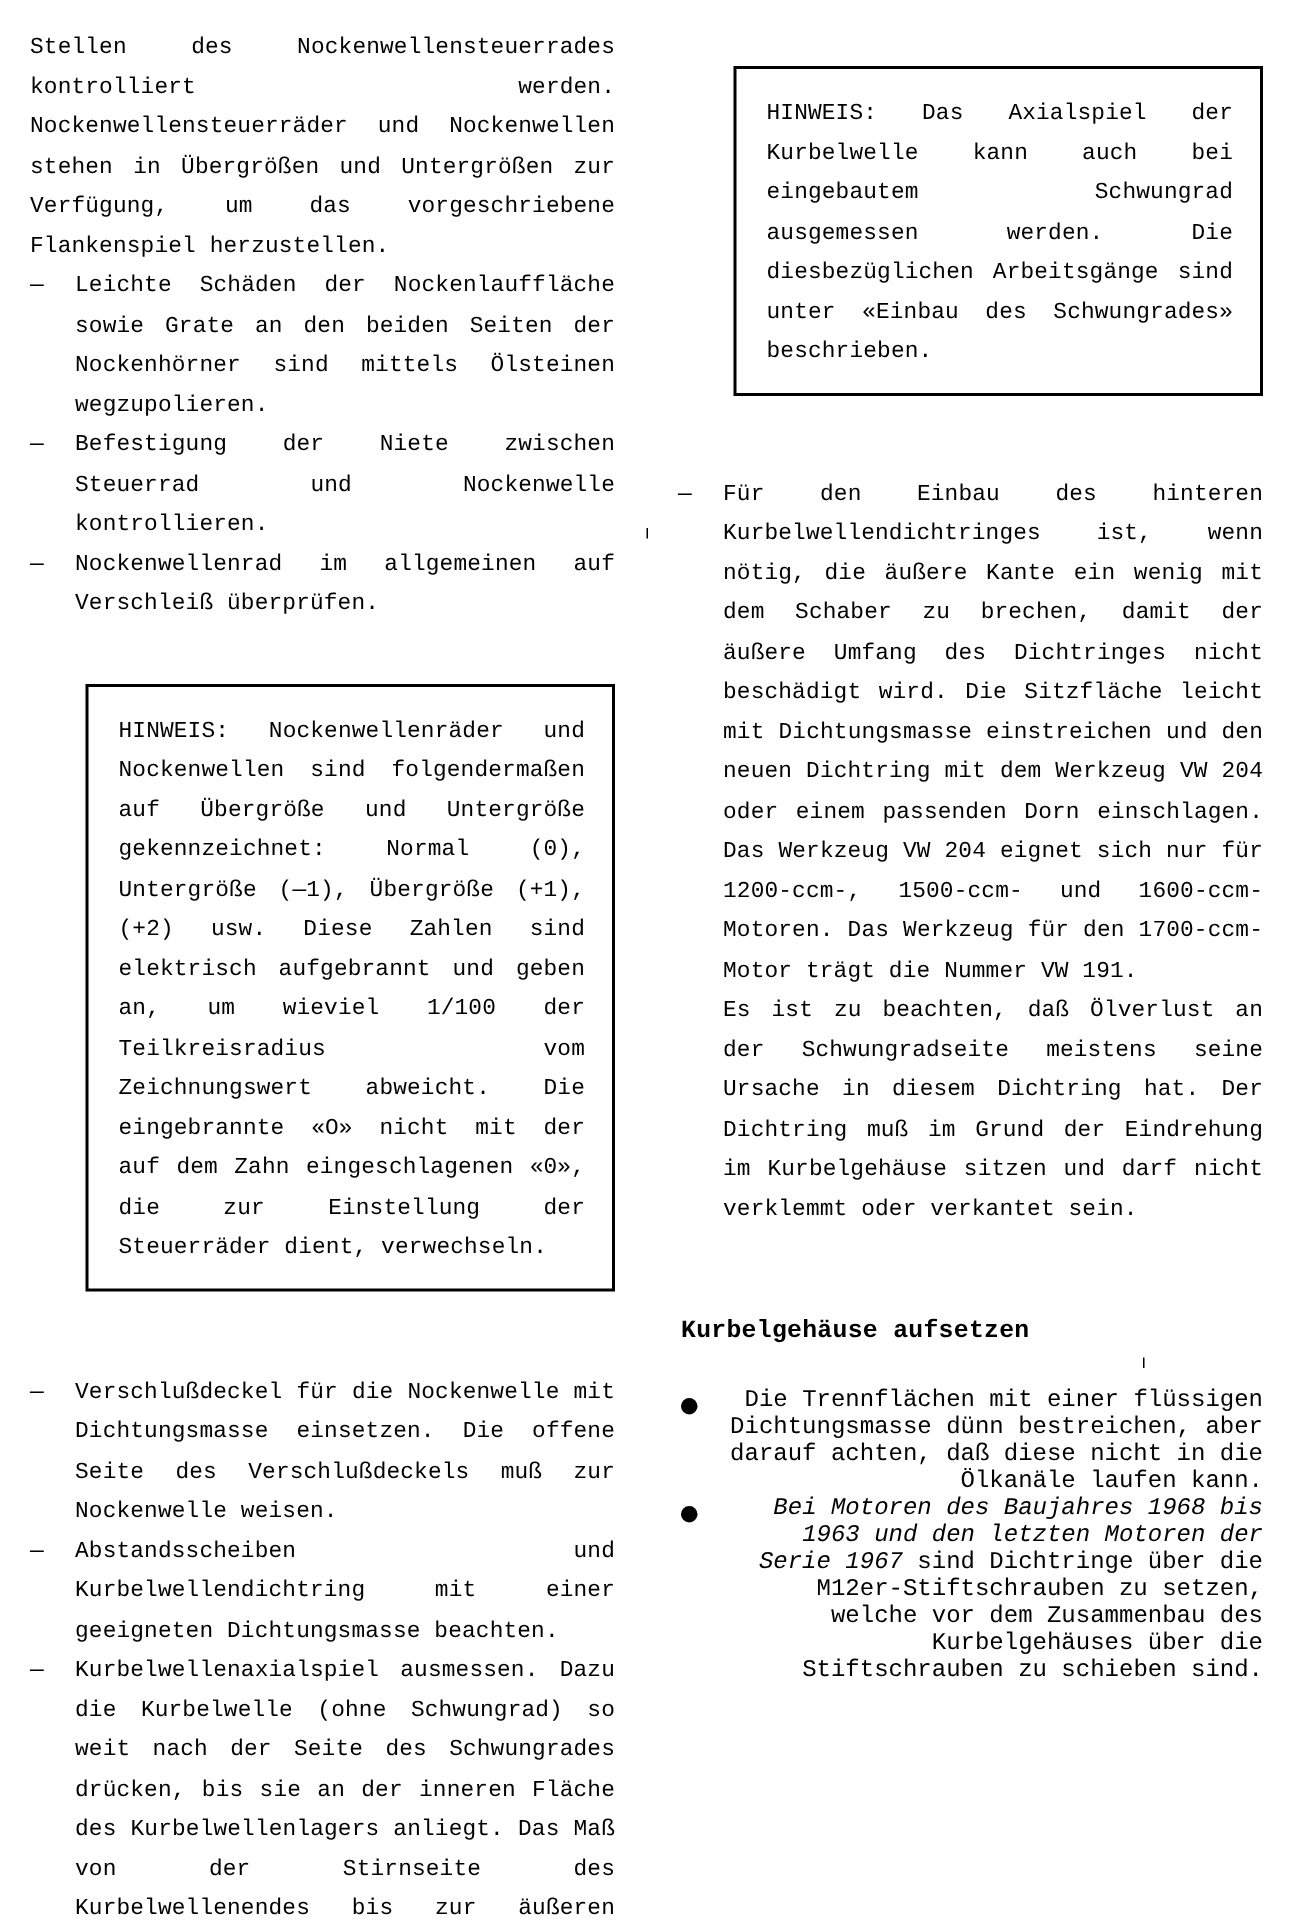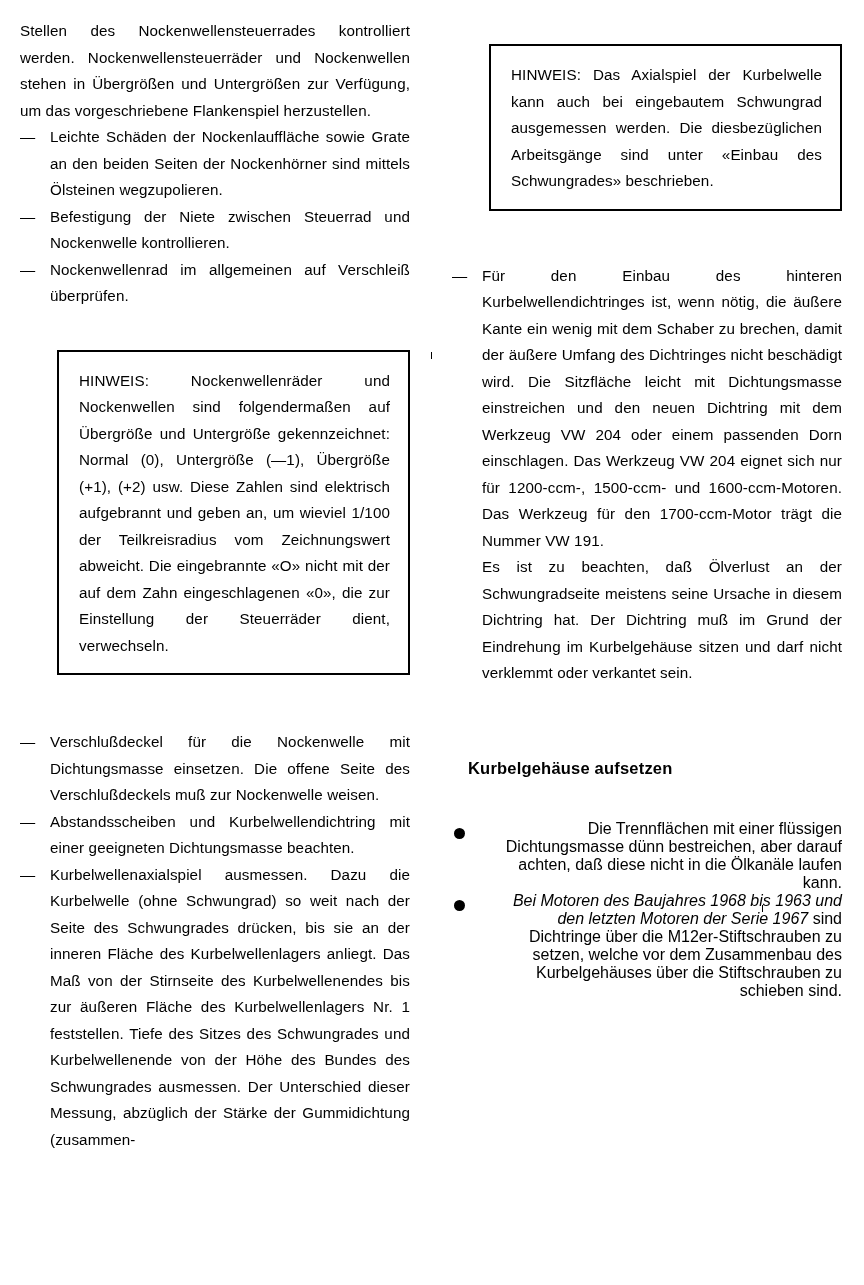--- a/index.html
+++ b/index.html
@@ -13,20 +13,21 @@
     position: relative;
     font-family: "Liberation Sans", sans-serif;
     color: #000000;
     overflow: hidden;
   }
   .page {
     position: absolute;
     left: 0; top: 0;
     width: 864px;
     height: 1285px;
+    font-family: Liberation Mono, monospace;
   }
   .col {
     position: absolute;
     top: 18px;
     width: 390px;
   }
   .col-left { left: 20px; }
   .col-right { left: 452px; }
 
   p, .li, .note p, .bullet {
@@ -84,21 +85,21 @@
     text-align: justify;
   }
 
   .spacer-sm { height: 14px; }
   .spacer-md { height: 26px; }
   .spacer-lg { height: 40px; }
 
   h2.section {
     font-size: 16.5px;
     font-weight: bold;
-    margin: 16px;
+    margin: 2px;
     letter-spacing: 0.2px;
   }
 
   .italic { font-style: italic; }
 
   .pageno {
     position: absolute;
     left: 22px;
     top: 1301px;
     font-size: 12px;

